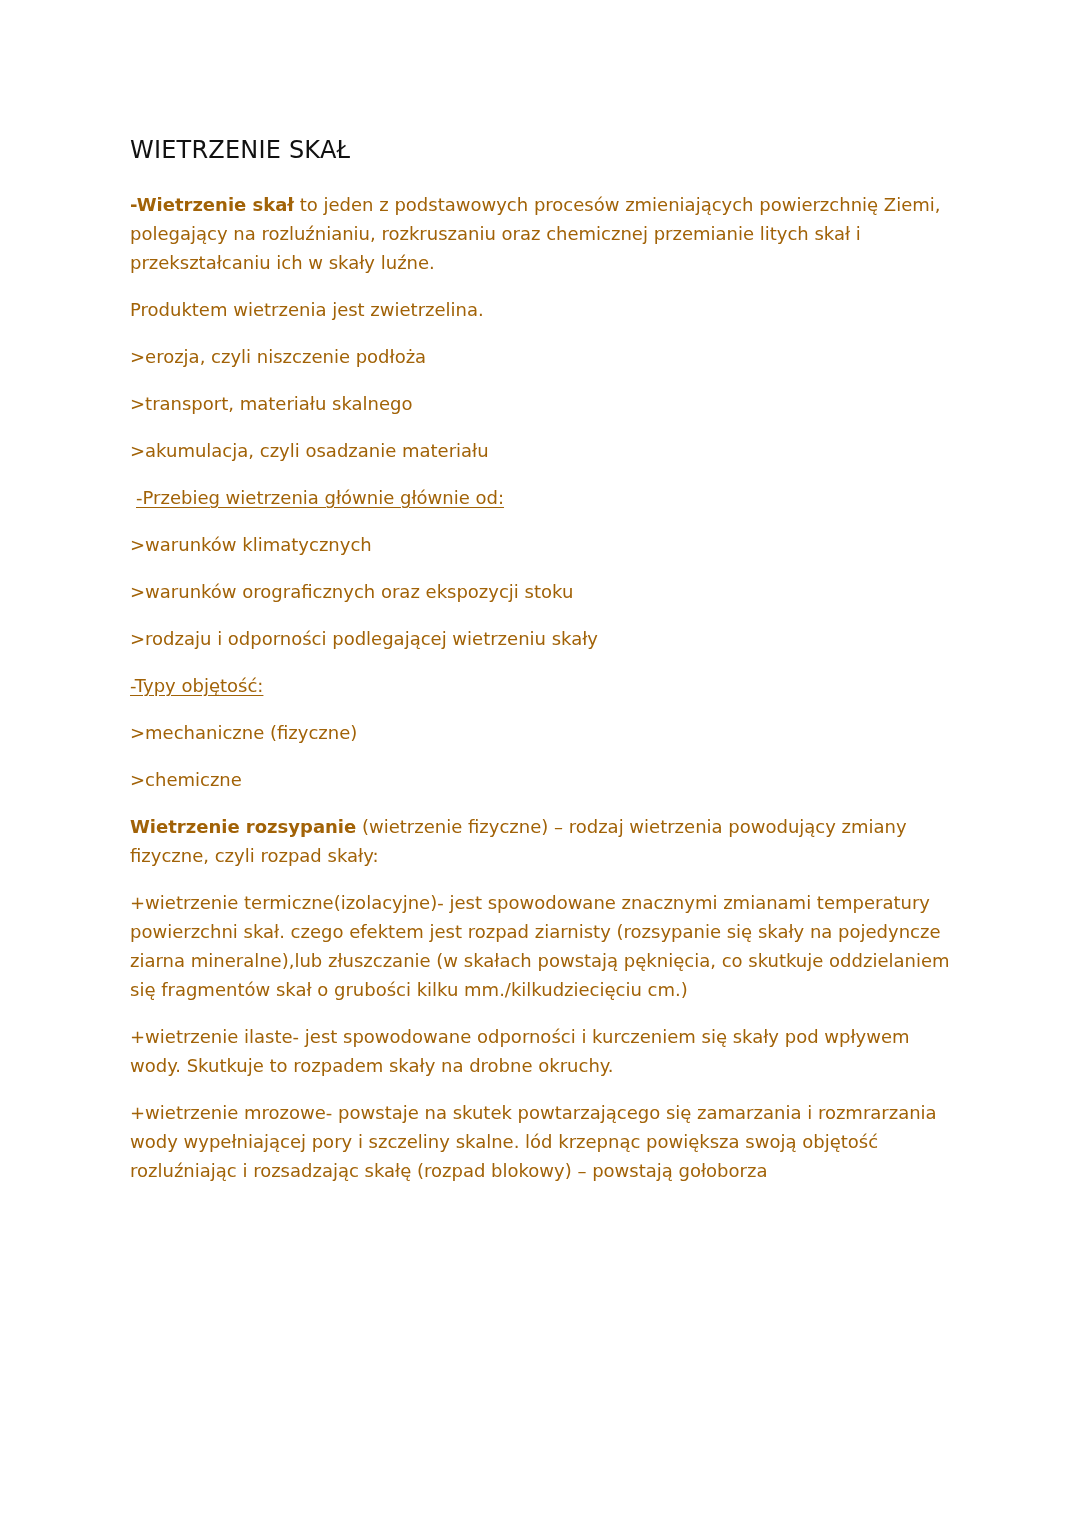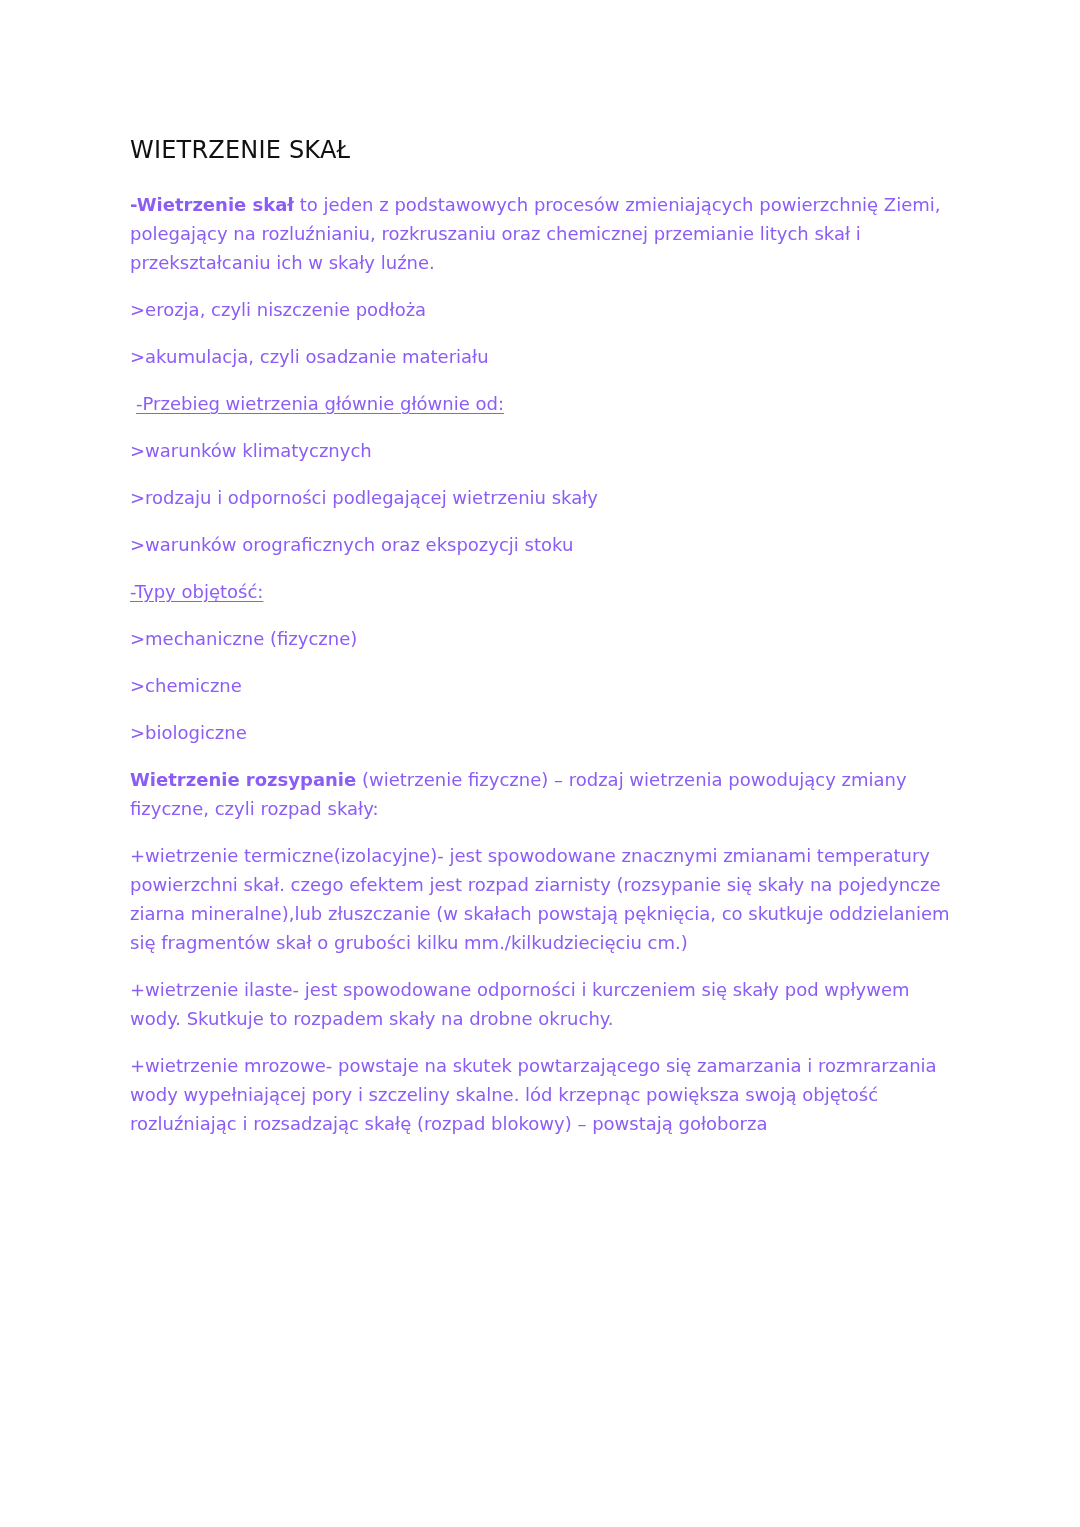--- a/index.html
+++ b/index.html
@@ -25,21 +25,21 @@
     font-size: 24px;
     font-weight: 400;
     letter-spacing: 0.2px;
     color: #111111;
     margin-bottom: 26px;
   }
   p.para {
     font-size: 18px;
     line-height: 29px;
     margin-bottom: 18px;
-    color: #8b5cf6;
+    color: #a16207;
   }
   p.para .b {
     font-weight: 700;
   }
   p.para.heading-underline {
     text-decoration: underline;
     text-underline-offset: 3px;
   }
   p.para.indent-sm {
     padding-left: 6px;
@@ -48,36 +48,37 @@
 </head>
 <body>
 
 <div class="page">
   <div class="content">
 
     <h1 class="doc-title">WIETRZENIE SKAŁ</h1>
 
     <p class="para"><span class="b">-Wietrzenie skał</span><span> to jeden z podstawowych procesów zmieniających powierzchnię Ziemi, polegający na rozluźnianiu, rozkruszaniu oraz chemicznej przemianie litych skał i przekształcaniu ich w skały luźne.</span></p>
 
+    <p class="para">Produktem wietrzenia jest zwietrzelina.</p>
 
 
     <p class="para">&gt;erozja, czyli niszczenie podłoża</p>
+    <p class="para">&gt;transport, materiału skalnego</p>
     <p class="para">&gt;akumulacja, czyli osadzanie materiału</p>
 
     <p class="para heading-underline indent-sm">-Przebieg wietrzenia głównie głównie od:</p>
 
     <p class="para">&gt;warunków klimatycznych</p>
+    <p class="para">&gt;warunków orograficznych oraz ekspozycji stoku</p>
     <p class="para">&gt;rodzaju i odporności podlegającej wietrzeniu skały</p>
-    <p class="para">&gt;warunków orograficznych oraz ekspozycji stoku</p>
 
     <p class="para heading-underline">-Typy objętość:</p>
 
     <p class="para">&gt;mechaniczne (fizyczne)</p>
     <p class="para">&gt;chemiczne</p>
-    <p class="para">&gt;biologiczne</p>
 
     <p class="para"><span class="b">Wietrzenie rozsypanie</span><span> (wietrzenie fizyczne) – rodzaj wietrzenia powodujący zmiany fizyczne, czyli rozpad skały:</span></p>
 
     <p class="para">+wietrzenie termiczne(izolacyjne)- jest spowodowane znacznymi zmianami temperatury powierzchni skał.  czego efektem jest rozpad ziarnisty (rozsypanie się skały na pojedyncze ziarna mineralne),lub złuszczanie (w skałach powstają pęknięcia, co skutkuje oddzielaniem się fragmentów skał o grubości kilku mm./kilkudziecięciu cm.)</p>
 
     <p class="para">+wietrzenie ilaste- jest spowodowane odporności i kurczeniem się skały pod wpływem wody. Skutkuje to rozpadem skały na drobne okruchy.</p>
 
     <p class="para">+wietrzenie mrozowe- powstaje na skutek powtarzającego się zamarzania i rozmrarzania wody wypełniającej pory i szczeliny skalne. lód krzepnąc powiększa swoją objętość rozluźniając i rozsadzając skałę (rozpad blokowy) – powstają gołoborza</p>
 
   </div>

